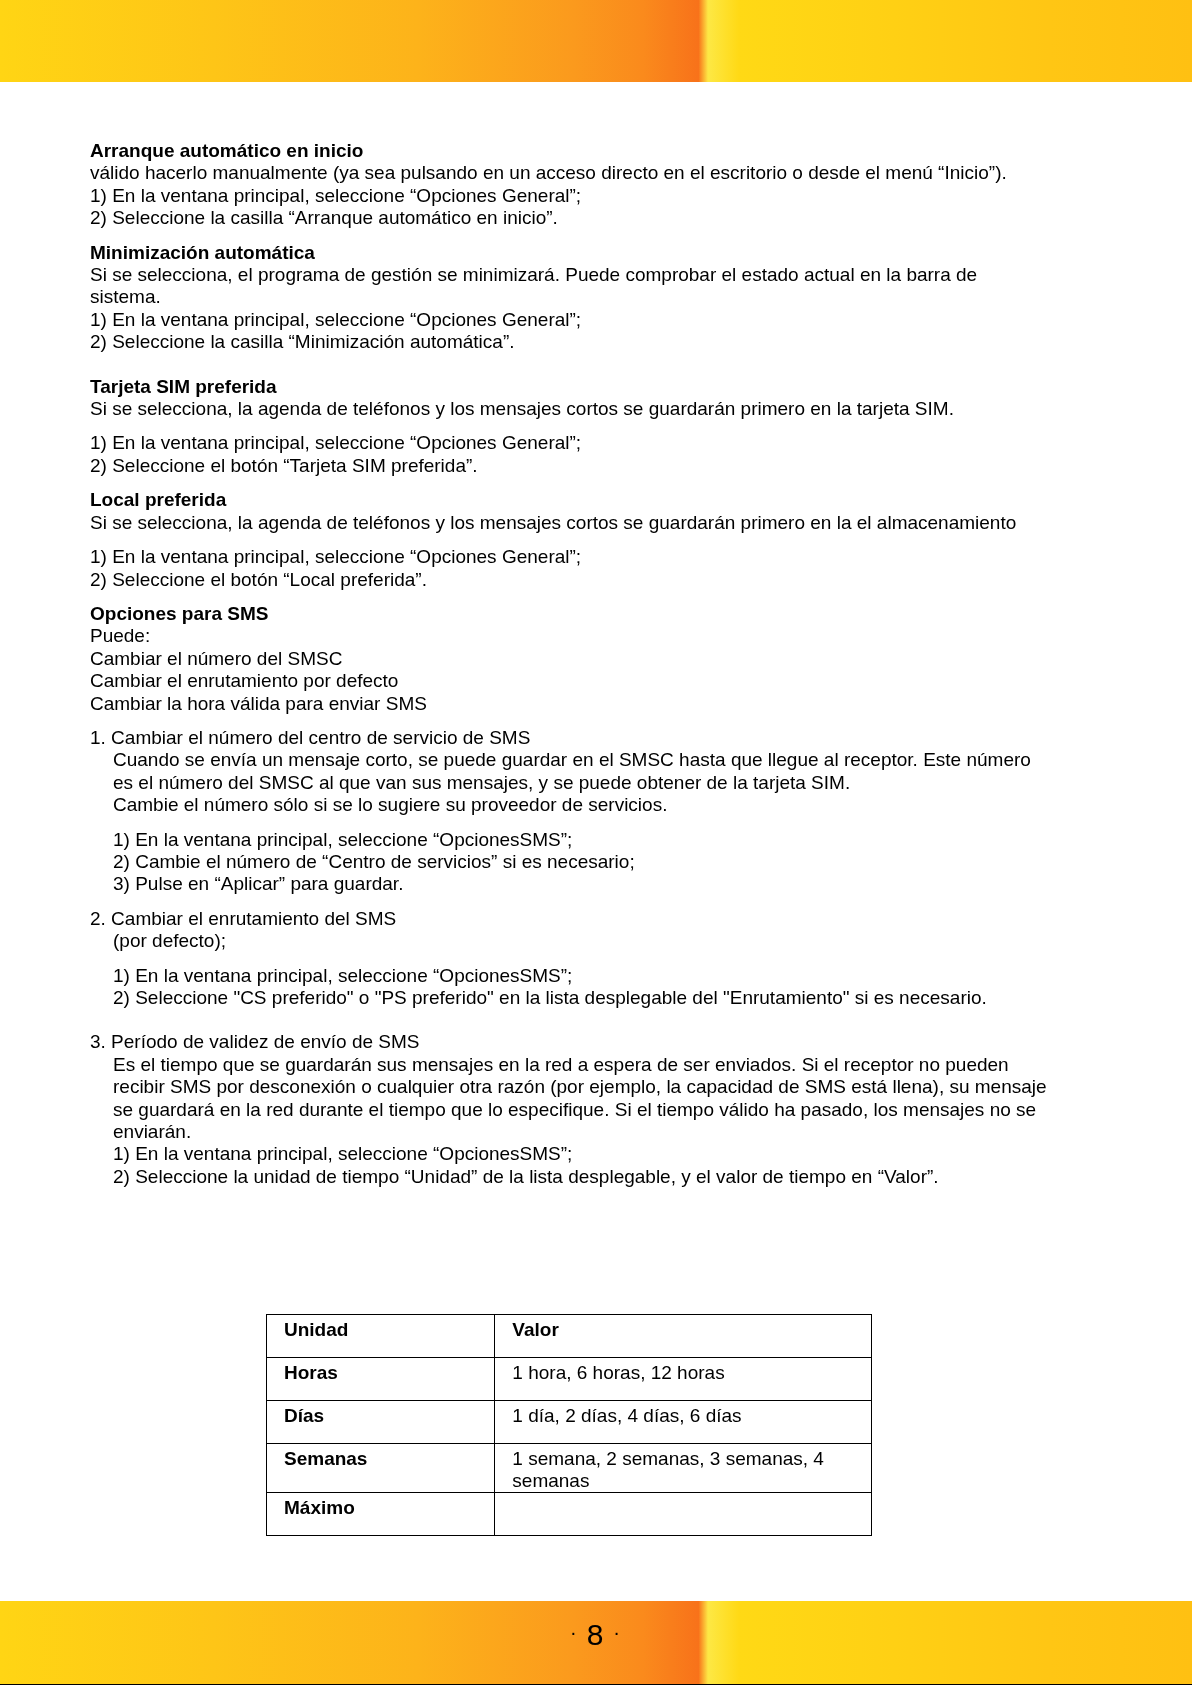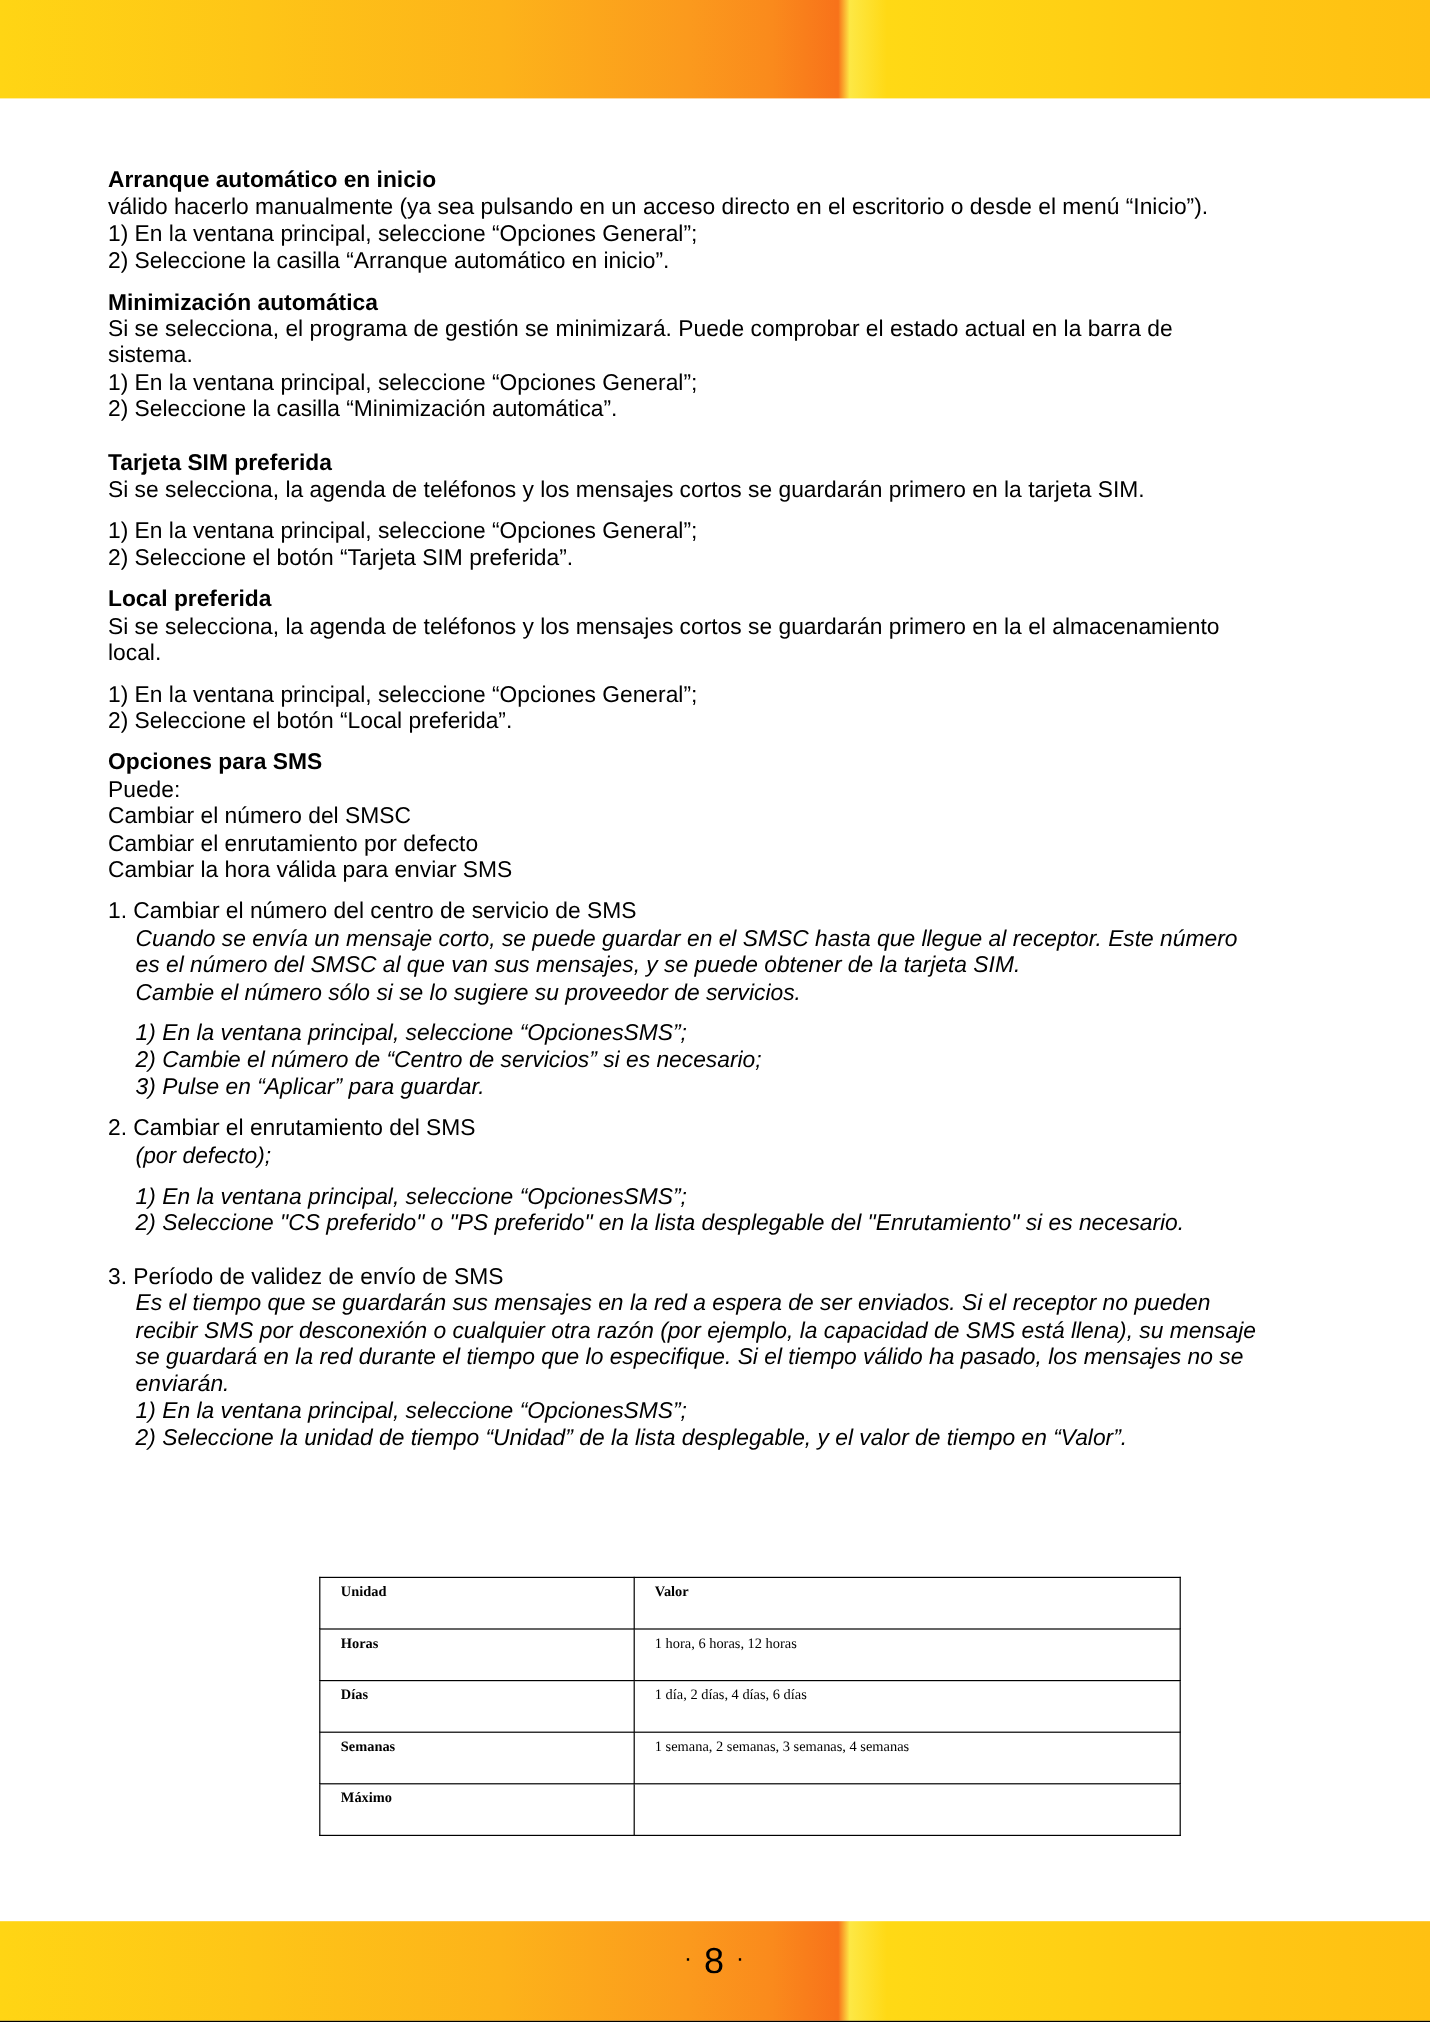--- a/index.html
+++ b/index.html
@@ -37,30 +37,29 @@
     left: 90px;
     top: 140px;
     width: 1020px;
     font-size: 19px;
     line-height: 22.4px;
   }
   .content p { margin: 0; }
   .h { font-weight: bold; }
   .gap-s { height: 12px; }
   .gap-l { height: 22px; }
-  .indent { padding-left: 23px; font-style: italic; }
+  .indent { padding-left: 23px; }
 
   table.units {
     position: absolute;
     left: 266px;
     top: 1314px;
-    width: 718px;
+    width: 606px;
     border-collapse: collapse;
-    font-size: 12px;
-    font-family: Liberation Serif, serif;
+    font-size: 19px;
   }
   table.units td {
     border: 1.5px solid #000;
     height: 43px;
     padding: 0 17px;
     vertical-align: top;
     padding-top: 4px;
     box-sizing: border-box;
   }
   table.units td.c1 { width: 262px; font-weight: bold; }
@@ -96,21 +95,20 @@
     <p>Si se selecciona, la agenda de teléfonos y los mensajes cortos se guardarán primero en la tarjeta SIM.</p>
     <div class="gap-s"></div>
     <p>1) En la ventana principal, seleccione “Opciones  General”;</p>
     <p>2) Seleccione el botón “Tarjeta SIM preferida”.</p>
   </section>
   <div class="gap-s"></div>
 
   <section>
     <p class="h">Local preferida</p>
     <p>Si se selecciona, la agenda de teléfonos y los mensajes cortos se guardarán primero en la el almacenamiento</p>
-    <p>local.</p>
     <div class="gap-s"></div>
     <p>1) En la ventana principal, seleccione “Opciones  General”;</p>
     <p>2) Seleccione el botón “Local preferida”.</p>
   </section>
   <div class="gap-s"></div>
 
   <section>
     <p class="h">Opciones para SMS</p>
     <p>Puede:</p>
     <p>Cambiar el número del SMSC</p>

